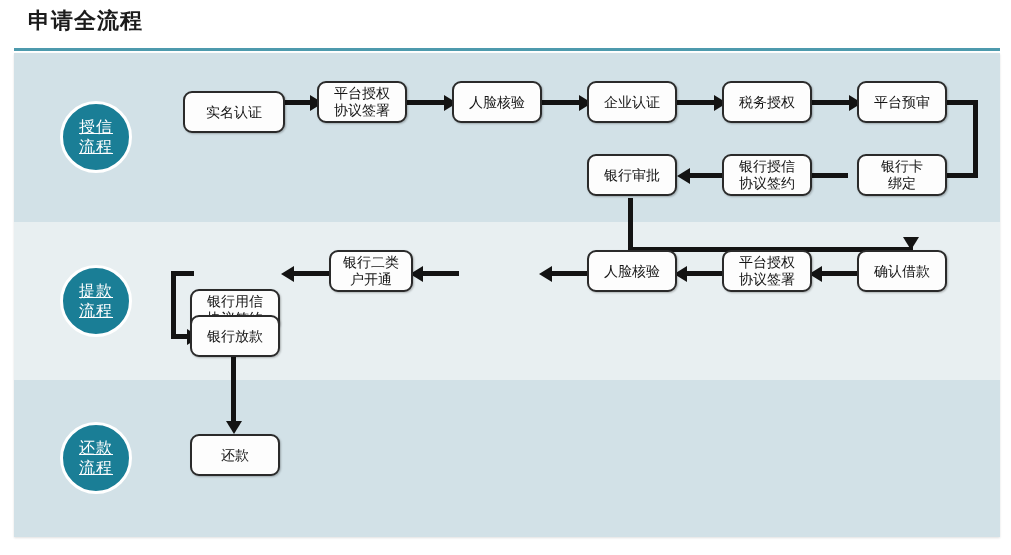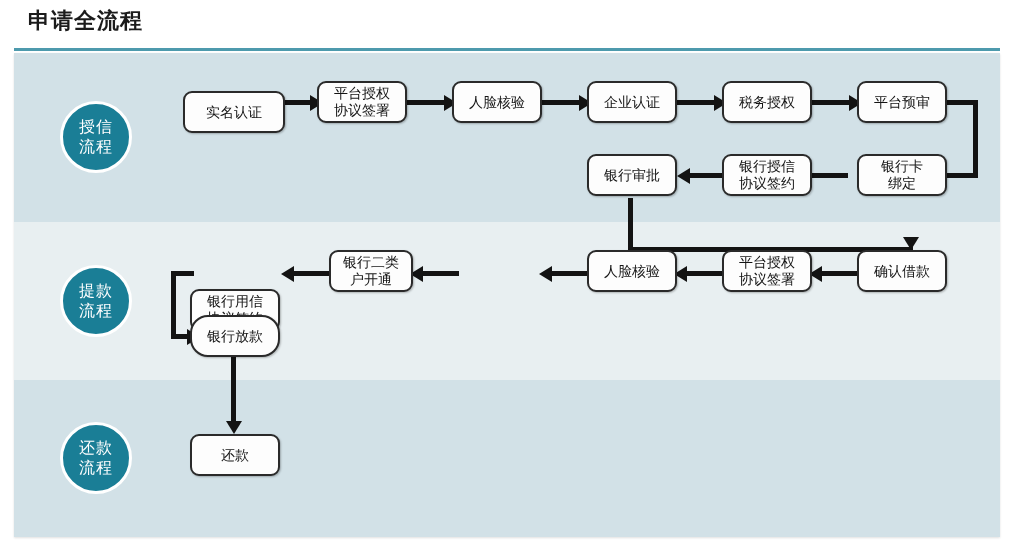--- a/index.html
+++ b/index.html
@@ -61,21 +61,21 @@
     color: #ffffff;
     font-size: 16px;
     line-height: 20px;
     display: flex;
     flex-direction: column;
     align-items: center;
     justify-content: center;
     text-align: center;
     letter-spacing: 1px;
   }
-  .stage-circle span { display: block; white-space: nowrap; }
+  .stage-circle span { display: block; white-space: nowrap; text-decoration: underline; }
 
   .node {
     position: absolute;
     background: #fdfdfd;
     border: 2px solid #2a2a2a;
     border-radius: 9px;
     box-sizing: border-box;
     display: flex;
     align-items: center;
     justify-content: center;
@@ -267,21 +267,21 @@
       <span>银行二类</span>
       <span>户开通</span>
     </div>
   </div>
   <div class="node" style="left:176px; top:197px; width:90px; height:42px;margin-top:39px;">
     <div>
       <span>银行用信</span>
       <span>协议签约</span>
     </div>
   </div>
-  <div class="node" style="left:176px; top:262px; width:90px; height:42px;border-radius:18px;">
+  <div class="node" style="left:176px; top:262px; width:90px; height:42px;">
     <div>
       <span>银行放款</span>
     </div>
   </div>
 
   <div class="node" style="left:176px; top:381px; width:90px; height:42px;">
     <div>
       <span>还款</span>
     </div>
   </div>

